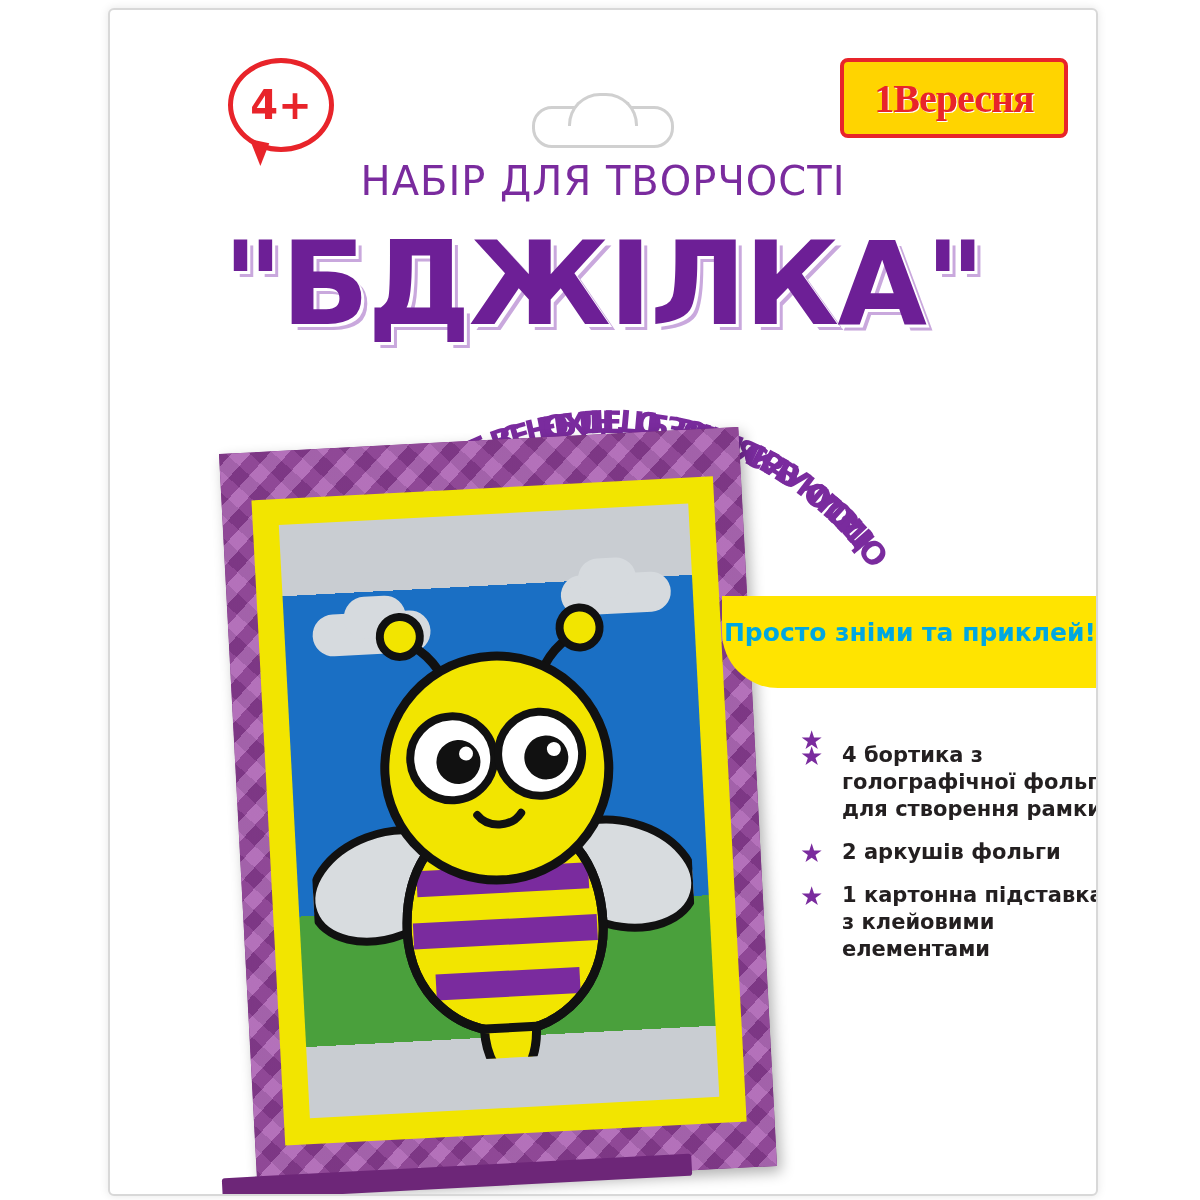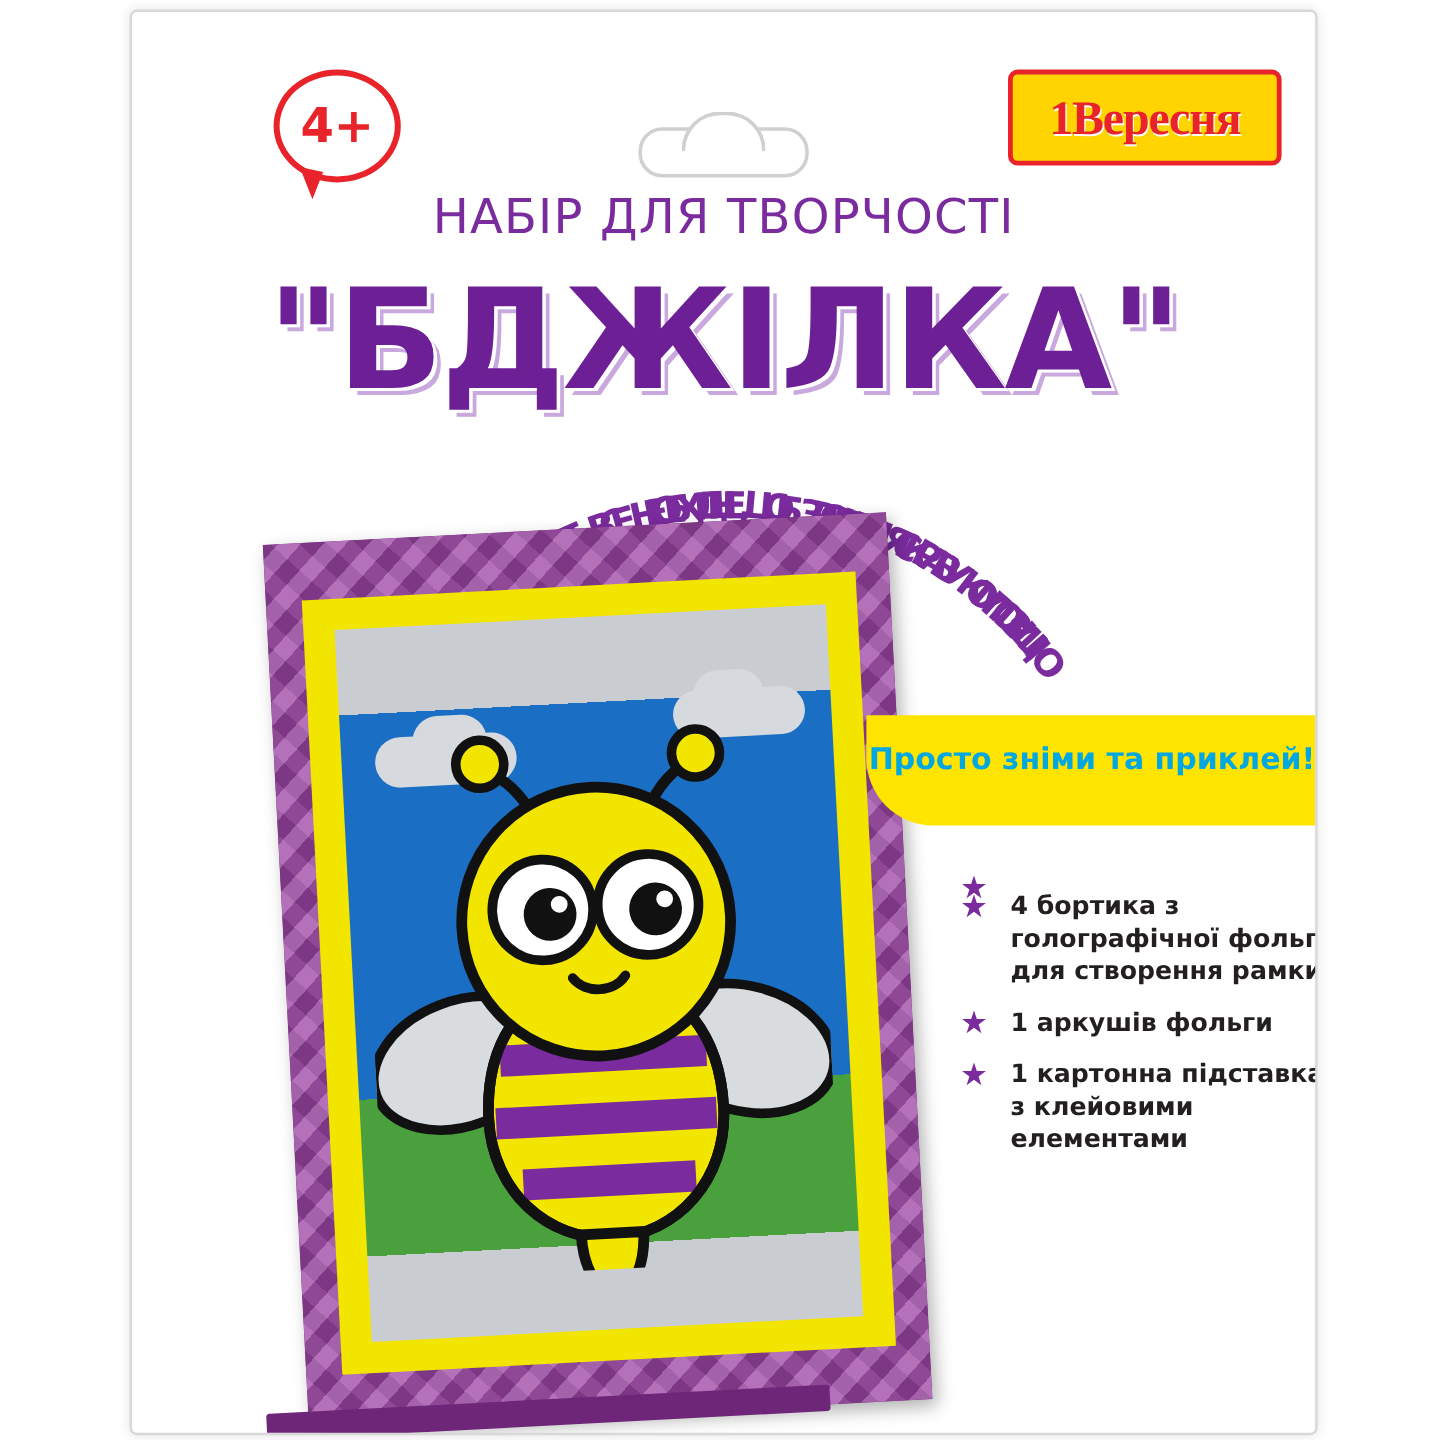--- a/index.html
+++ b/index.html
@@ -245,17 +245,17 @@
   </div>
   <div class="foot"></div>
 
   <div class="yellow">
     <span>Просто зніми та приклей!</span>
   </div>
 
   <div class="list">
       <div class="li"><span class="star">★</span></div>
       <div class="li"><span class="star">★</span><span>4 бортика з голографічної фольги для створення рамки</span></div>
-      <div class="li"><span class="star">★</span><span>1 аркушів фольги</span></div>
+      <div class="li"><span class="star">★</span><span>2 аркушів фольги</span></div>
       <div class="li"><span class="star">★</span><span>1 картонна підставка з клейовими елементами</span></div>
     </div>
 
 </div>
 
 </body></html>

